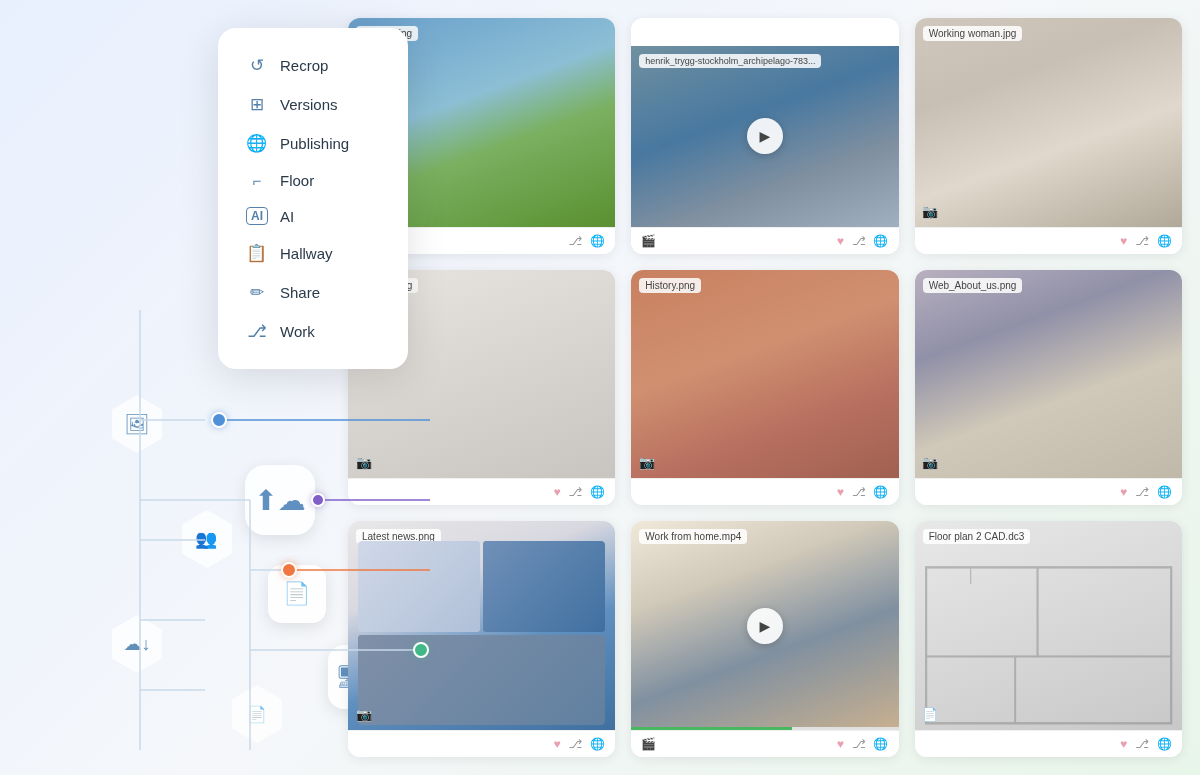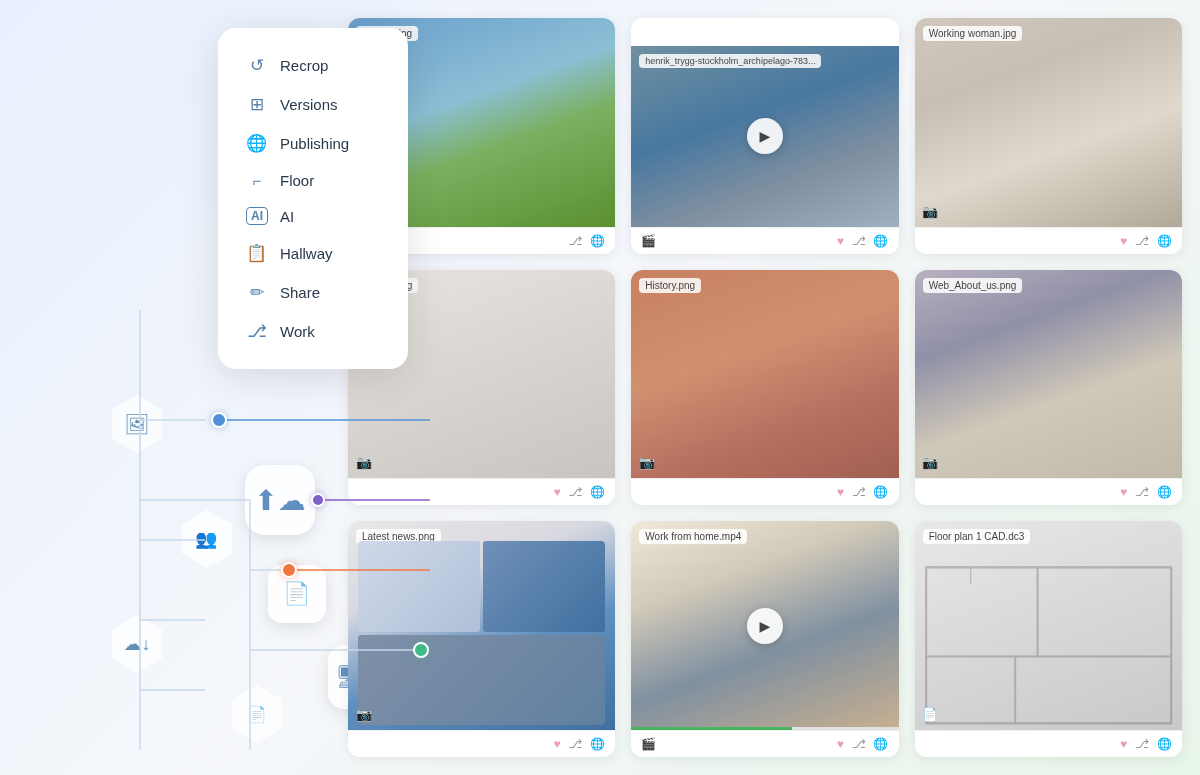--- a/index.html
+++ b/index.html
@@ -459,21 +459,21 @@
       <span class="media-footer-icon">🎬</span>
       <span class="media-footer-spacer"></span>
       <span class="media-footer-icon heart">♥</span>
       <span class="media-footer-icon">⎇</span>
       <span class="media-footer-icon">🌐</span>
     </div>
   </div>
 
   <div class="media-card">
     <div class="media-thumb card-floorplan" style="position:relative;">
-      <span class="media-title">Floor plan 1 CAD.dc3</span>
+      <span class="media-title">Floor plan 2 CAD.dc3</span>
 
       <svg width="100%" height="100%" style="position:absolute; top:20px; left:0; opacity:0.5;" viewBox="0 0 240 160">
         <rect x="10" y="10" width="220" height="140" fill="none" stroke="#888" stroke-width="2"></rect>
         <rect x="10" y="10" width="100" height="80" fill="none" stroke="#888" stroke-width="1.5"></rect>
         <rect x="110" y="10" width="120" height="80" fill="none" stroke="#888" stroke-width="1.5"></rect>
         <rect x="10" y="90" width="80" height="60" fill="none" stroke="#888" stroke-width="1.5"></rect>
         <rect x="90" y="90" width="140" height="60" fill="none" stroke="#888" stroke-width="1.5"></rect>
         <line x1="50" y1="10" x2="50" y2="25" stroke="#888" stroke-width="1"></line>
         <line x1="150" y1="90" x2="165" y2="90" stroke="#888" stroke-width="1"></line>
       </svg>

